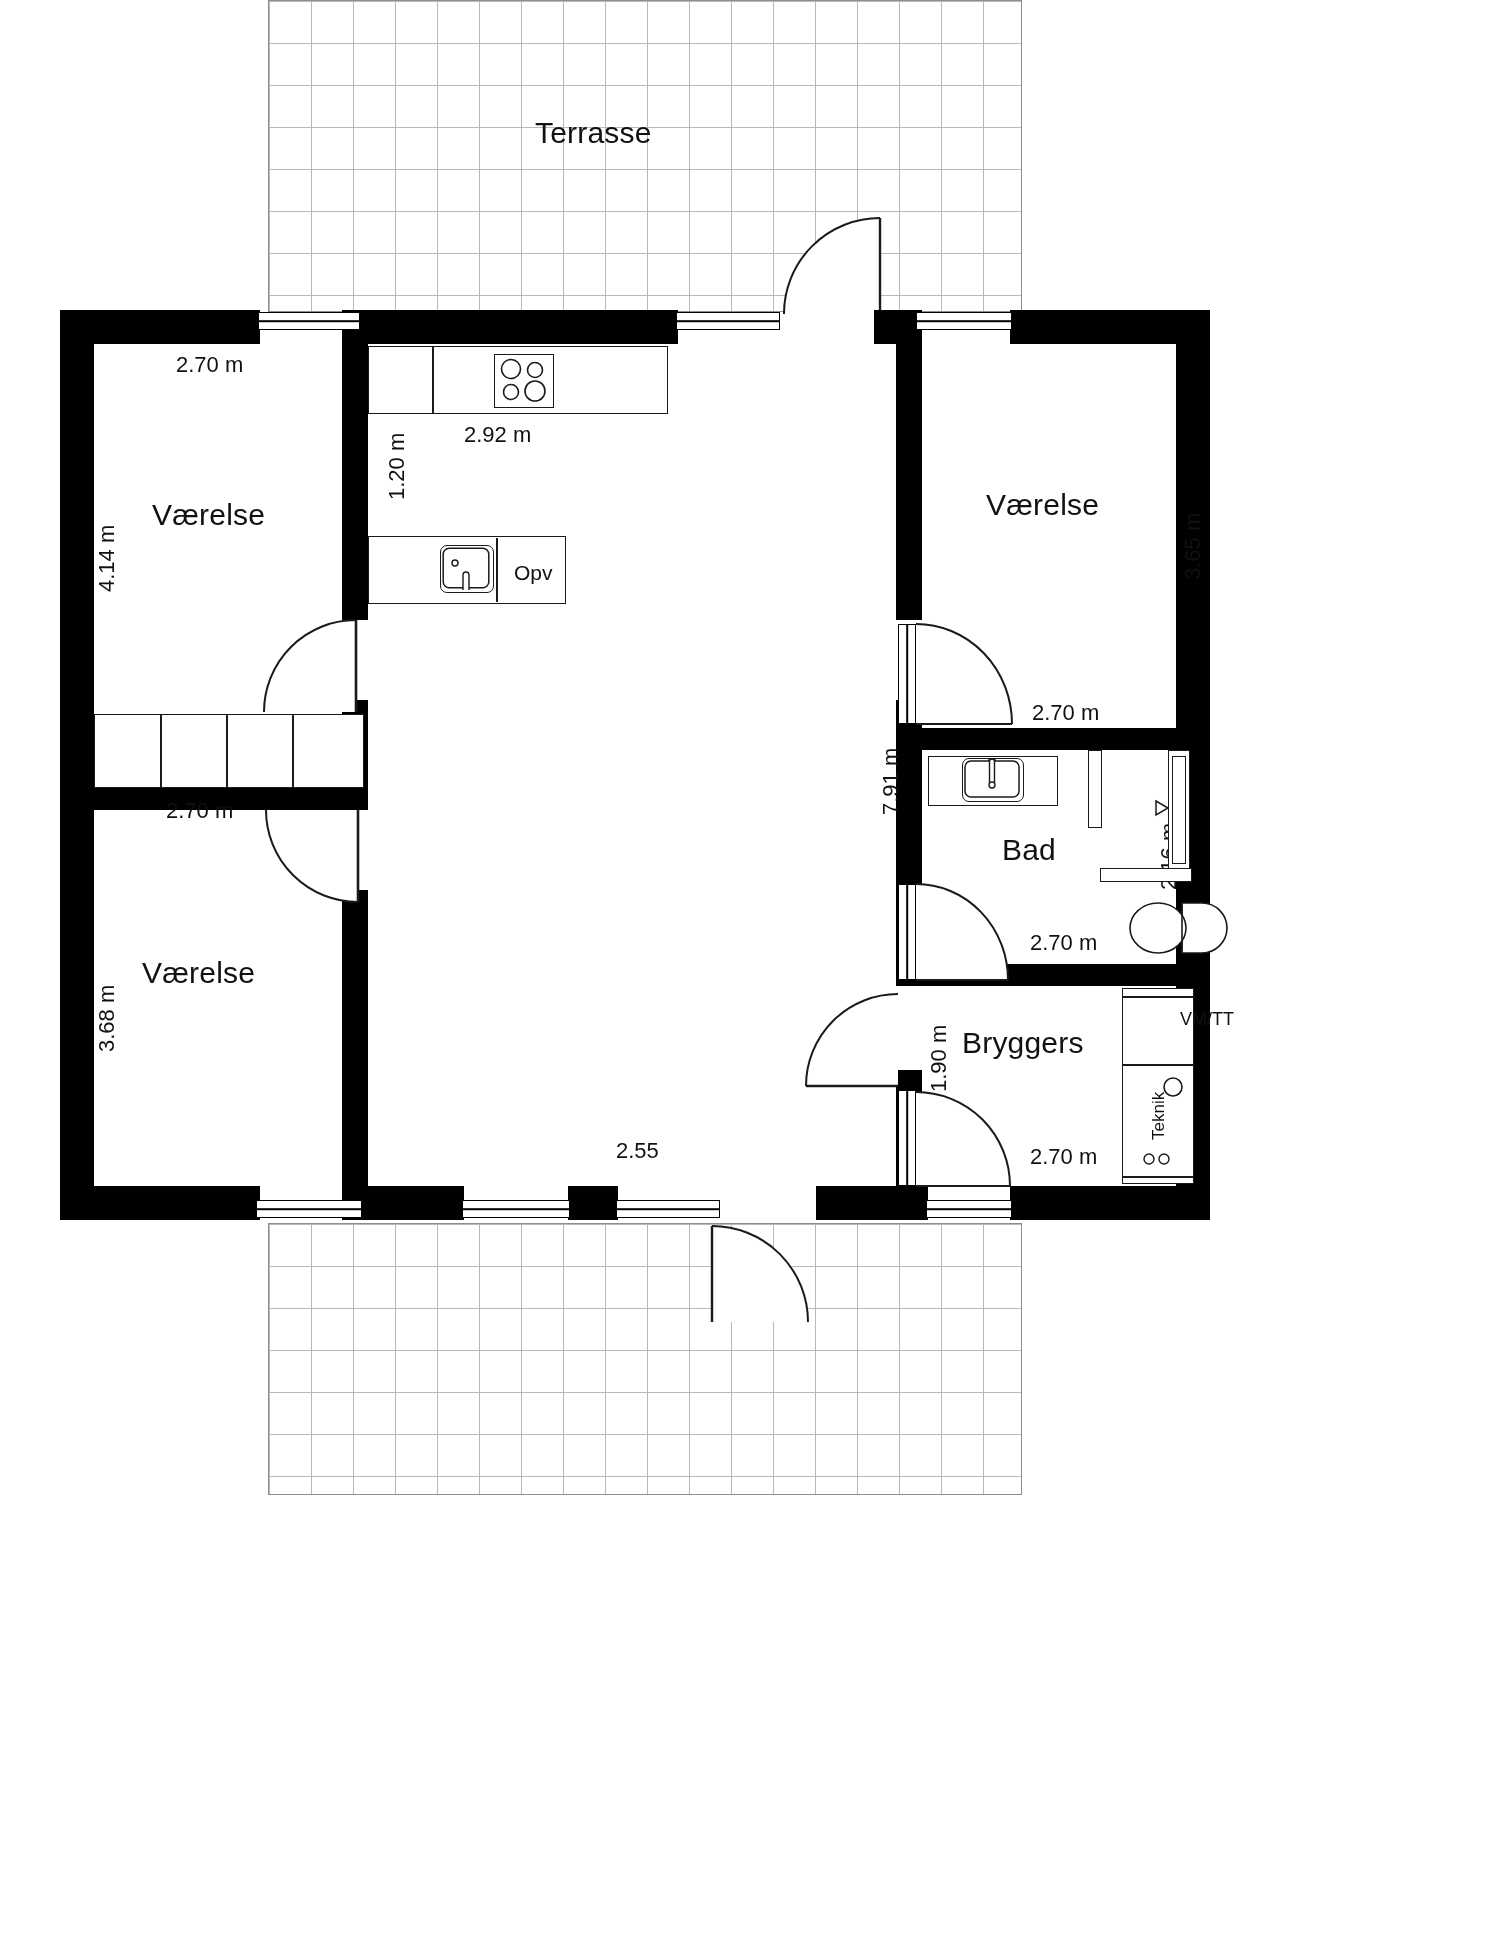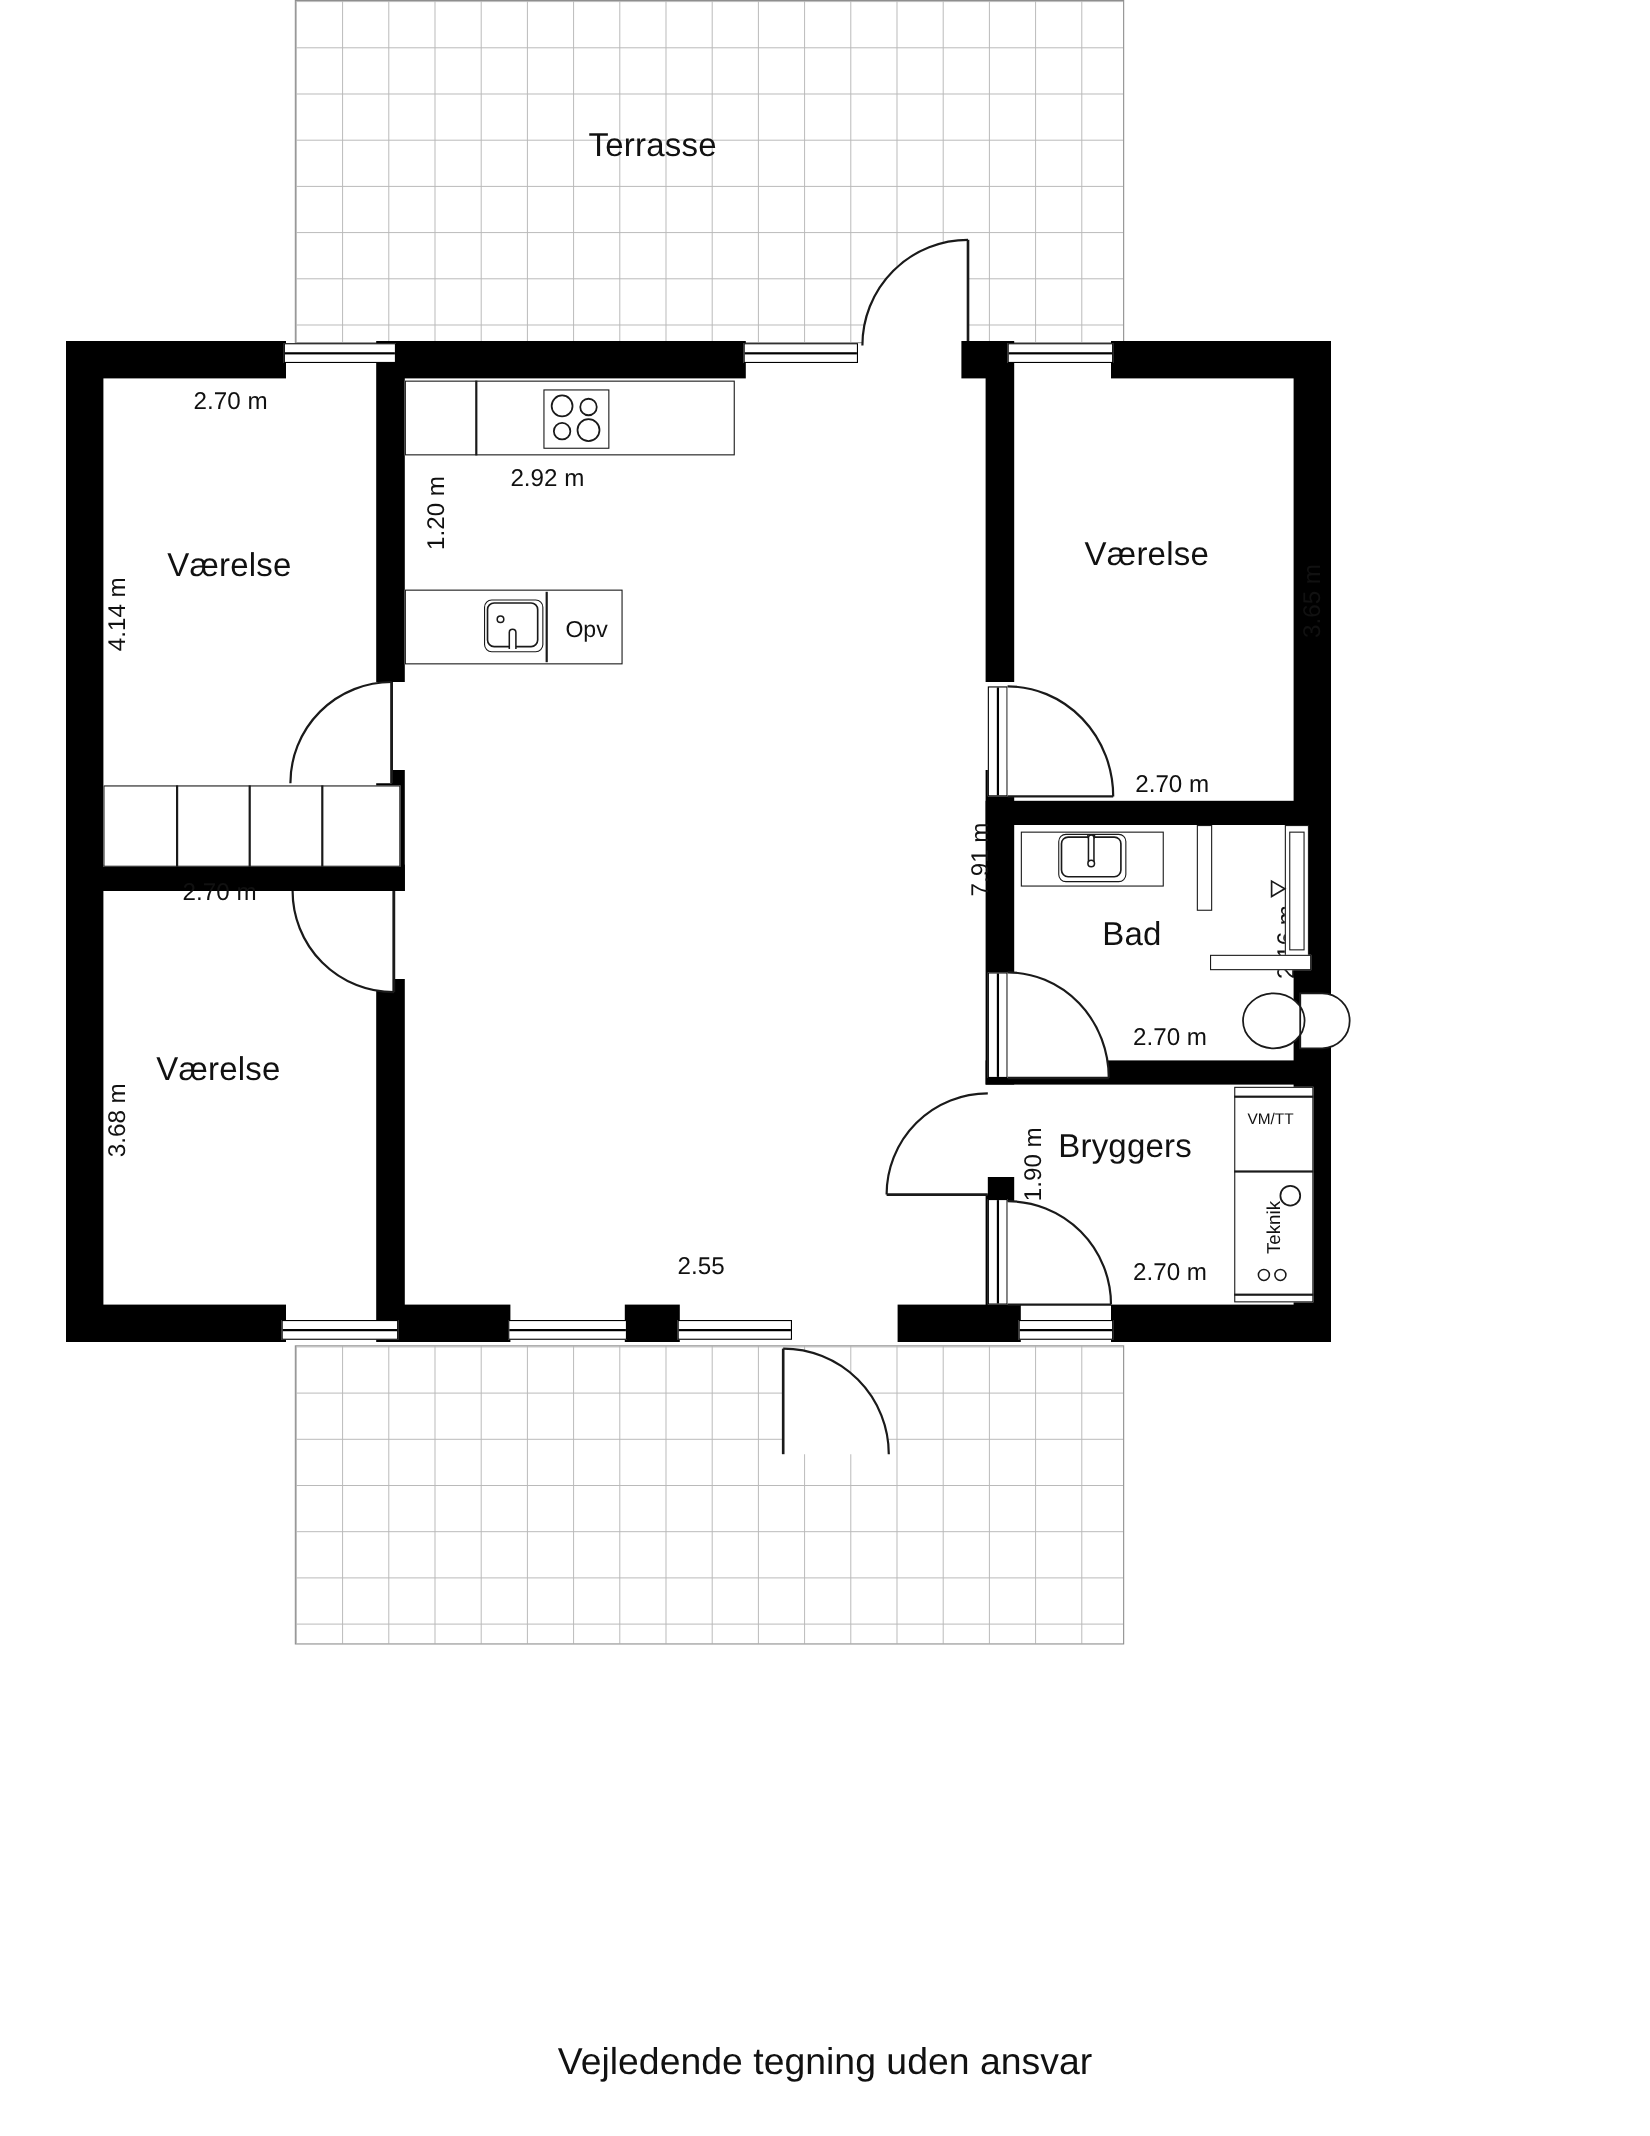--- a/index.html
+++ b/index.html
@@ -222,21 +222,21 @@
   </div>
 
   <div class="lbl room-name" style="left:962px;top:1028px;">Bryggers</div>
   <div class="lbl dim dim-v" style="left:928px;top:1092px;">1.90 m</div>
   <div class="lbl dim" style="left:1030px;top:1146px;">2.70 m</div>
 
   <div class="thin" style="left:1122px;top:988px;width:72px;height:196px;"></div>
   <div class="thinline" style="left:1122px;top:996px;width:72px;height:1.6px;"></div>
   <div class="thinline" style="left:1122px;top:1064px;width:72px;height:1.6px;"></div>
   <div class="thinline" style="left:1122px;top:1176px;width:72px;height:1.6px;"></div>
-  <div class="lbl" style="left:1134px;top:1010px;font-size:14px;">VM/TT</div>
+  <div class="lbl" style="left:1180px;top:1010px;font-size:18px;">VM/TT</div>
   <div class="swing" style="left:1162px;top:1076px;">
     <svg width="22" height="22" viewBox="0 0 22 22">
       <circle cx="11" cy="11" r="9" fill="#fff" stroke="#1a1a1a" stroke-width="1.6"></circle>
     </svg>
   </div>
   <div class="lbl small-v" style="left:1150px;top:1140px;">Teknik</div>
   <div class="swing" style="left:1142px;top:1152px;">
     <svg width="34" height="14" viewBox="0 0 34 14">
       <circle cx="7" cy="7" r="5" fill="#fff" stroke="#1a1a1a" stroke-width="1.4"></circle>
       <circle cx="22" cy="7" r="5" fill="#fff" stroke="#1a1a1a" stroke-width="1.4"></circle>
@@ -245,15 +245,14 @@
 
   <div class="winv" style="left:898px;top:1090px;width:18px;height:96px;"></div>
   <div class="swing" style="left:916px;top:1092px;">
     <svg width="94" height="94" viewBox="0 0 94 94">
       <path d="M 0 0 A 94 94 0 0 1 94 94 L 0 94 Z" fill="#fff" stroke="none"></path>
       <path d="M 0 0 A 94 94 0 0 1 94 94" fill="none" stroke="#1a1a1a" stroke-width="2"></path>
       <line x1="0" y1="94" x2="94" y2="94" stroke="#1a1a1a" stroke-width="2.2"></line>
     </svg>
   </div>
 
-  <div class="footer" style="left:0;top:1855px;">Vejledende tegning uden ansvar</div>
 
 </div>
 
 </body></html>

